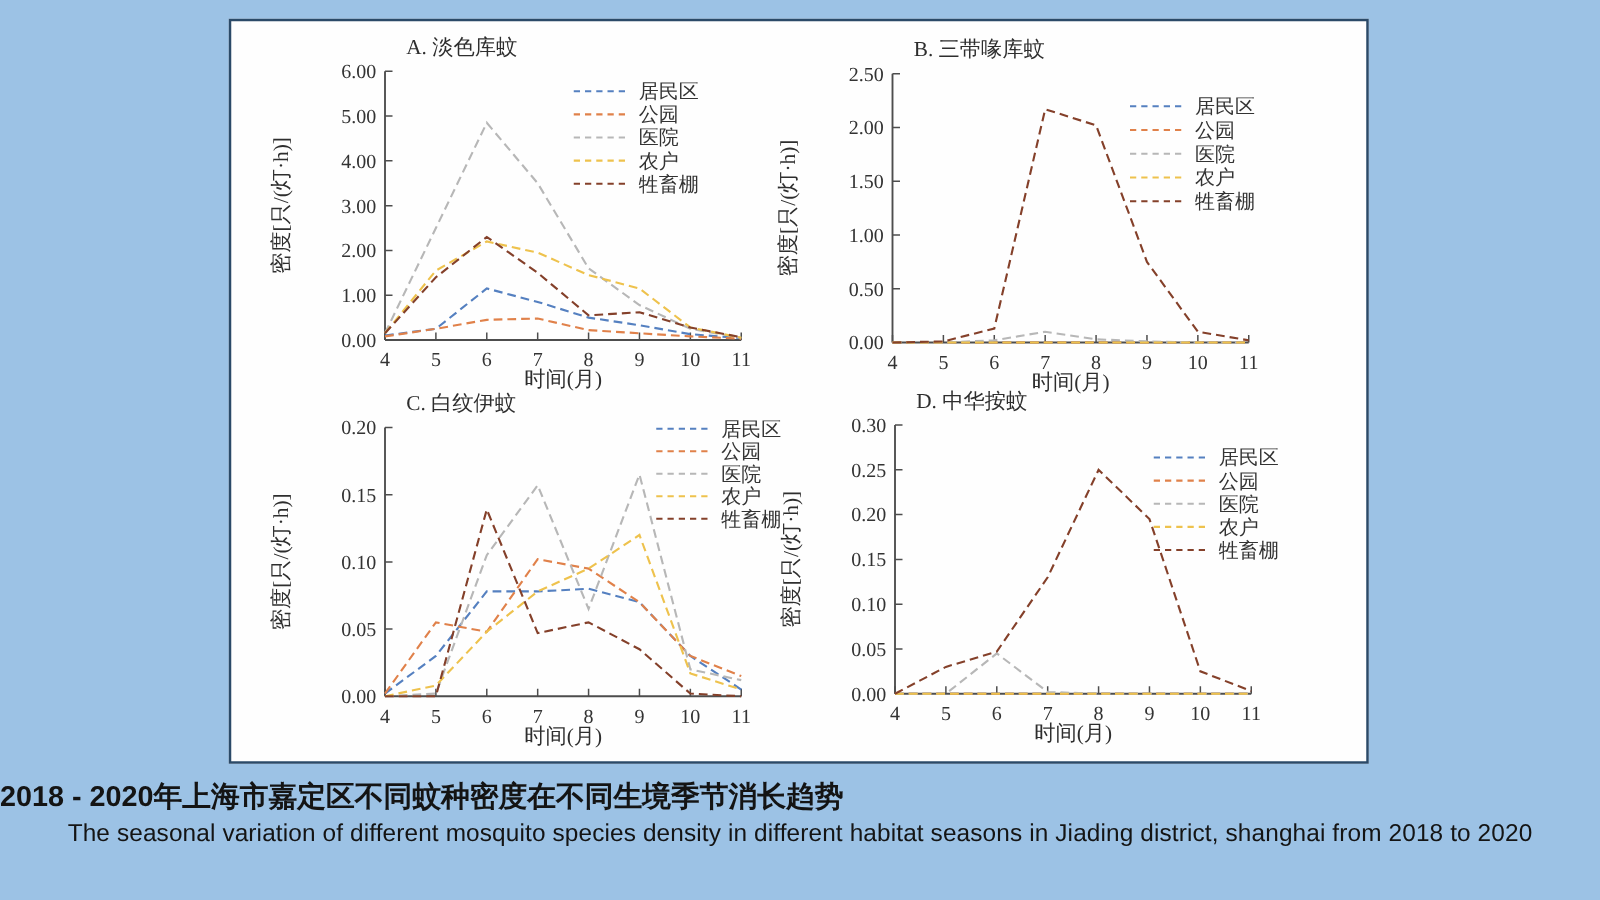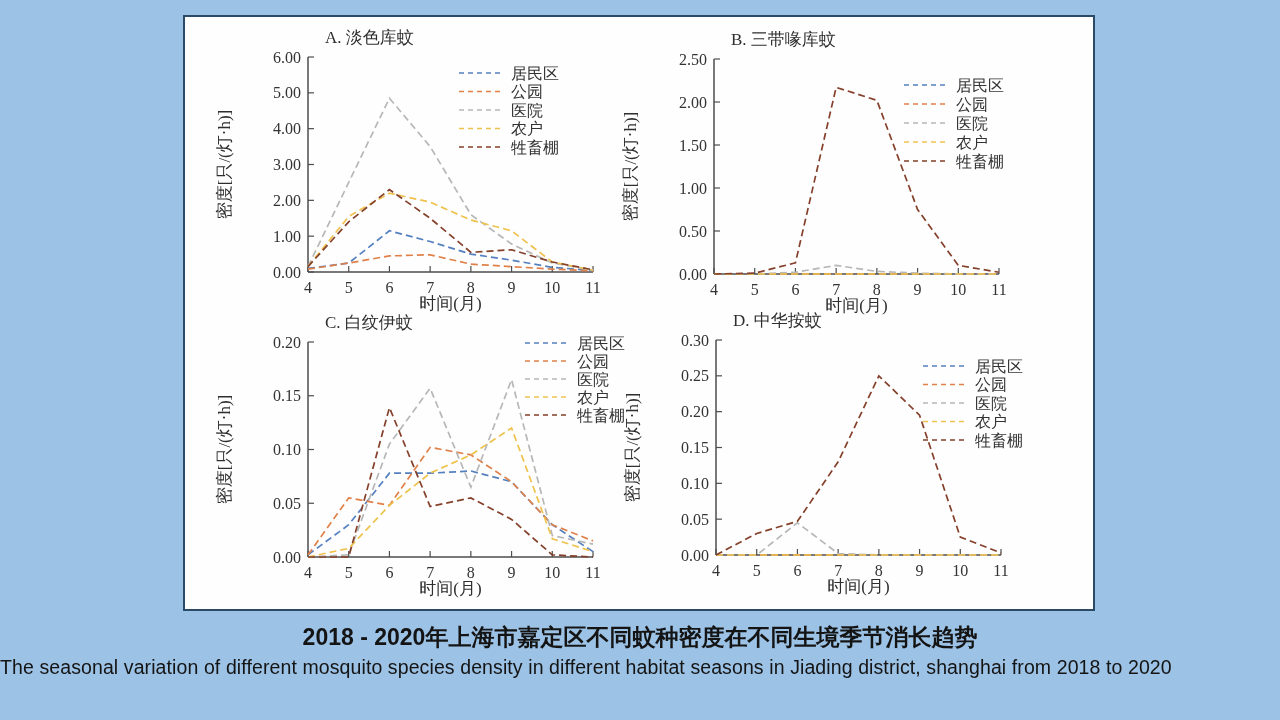--- a/index.html
+++ b/index.html
@@ -16,25 +16,25 @@
   }
   .chart{position:absolute;width:430px;height:300px;}
   #chart-A{left:18px;top:0px;}
   #chart-B{left:424px;top:2px;}
   #chart-C{left:18px;top:285px;}
   #chart-D{left:426px;top:283px;}
   .tick{font:16px "Liberation Serif","DejaVu Serif",serif;fill:#333;}
   .ctitle{font:17px "Liberation Serif","DejaVu Serif",serif;fill:#2e2e2e;}
   .alabel{font:17px "Liberation Serif","DejaVu Serif",serif;fill:#2e2e2e;}
   .caption-zh{
-    position:absolute;left:0;top:622px;width:1280px;text-align:center;
+    position:absolute;left:0;top:622px;width:1280px;text-align:left;
     font-size:23px;font-weight:bold;color:#141414;
   }
   .caption-en{
-    position:absolute;left:0;top:656px;width:1280px;text-align:left;
+    position:absolute;left:0;top:656px;width:1280px;text-align:center;
     font-size:19.5px;color:#141414;letter-spacing:0.1px;
   }
 </style>
 </head>
 <body>
 
 <div class="stage">
   <div class="panel">
     <div class="chart" id="chart-A"><svg width="430" height="300" viewBox="0 0 430 300">
           <line x1="105" y1="40" x2="105" y2="255" stroke="#4d4d4d" stroke-width="1.5"></line>

